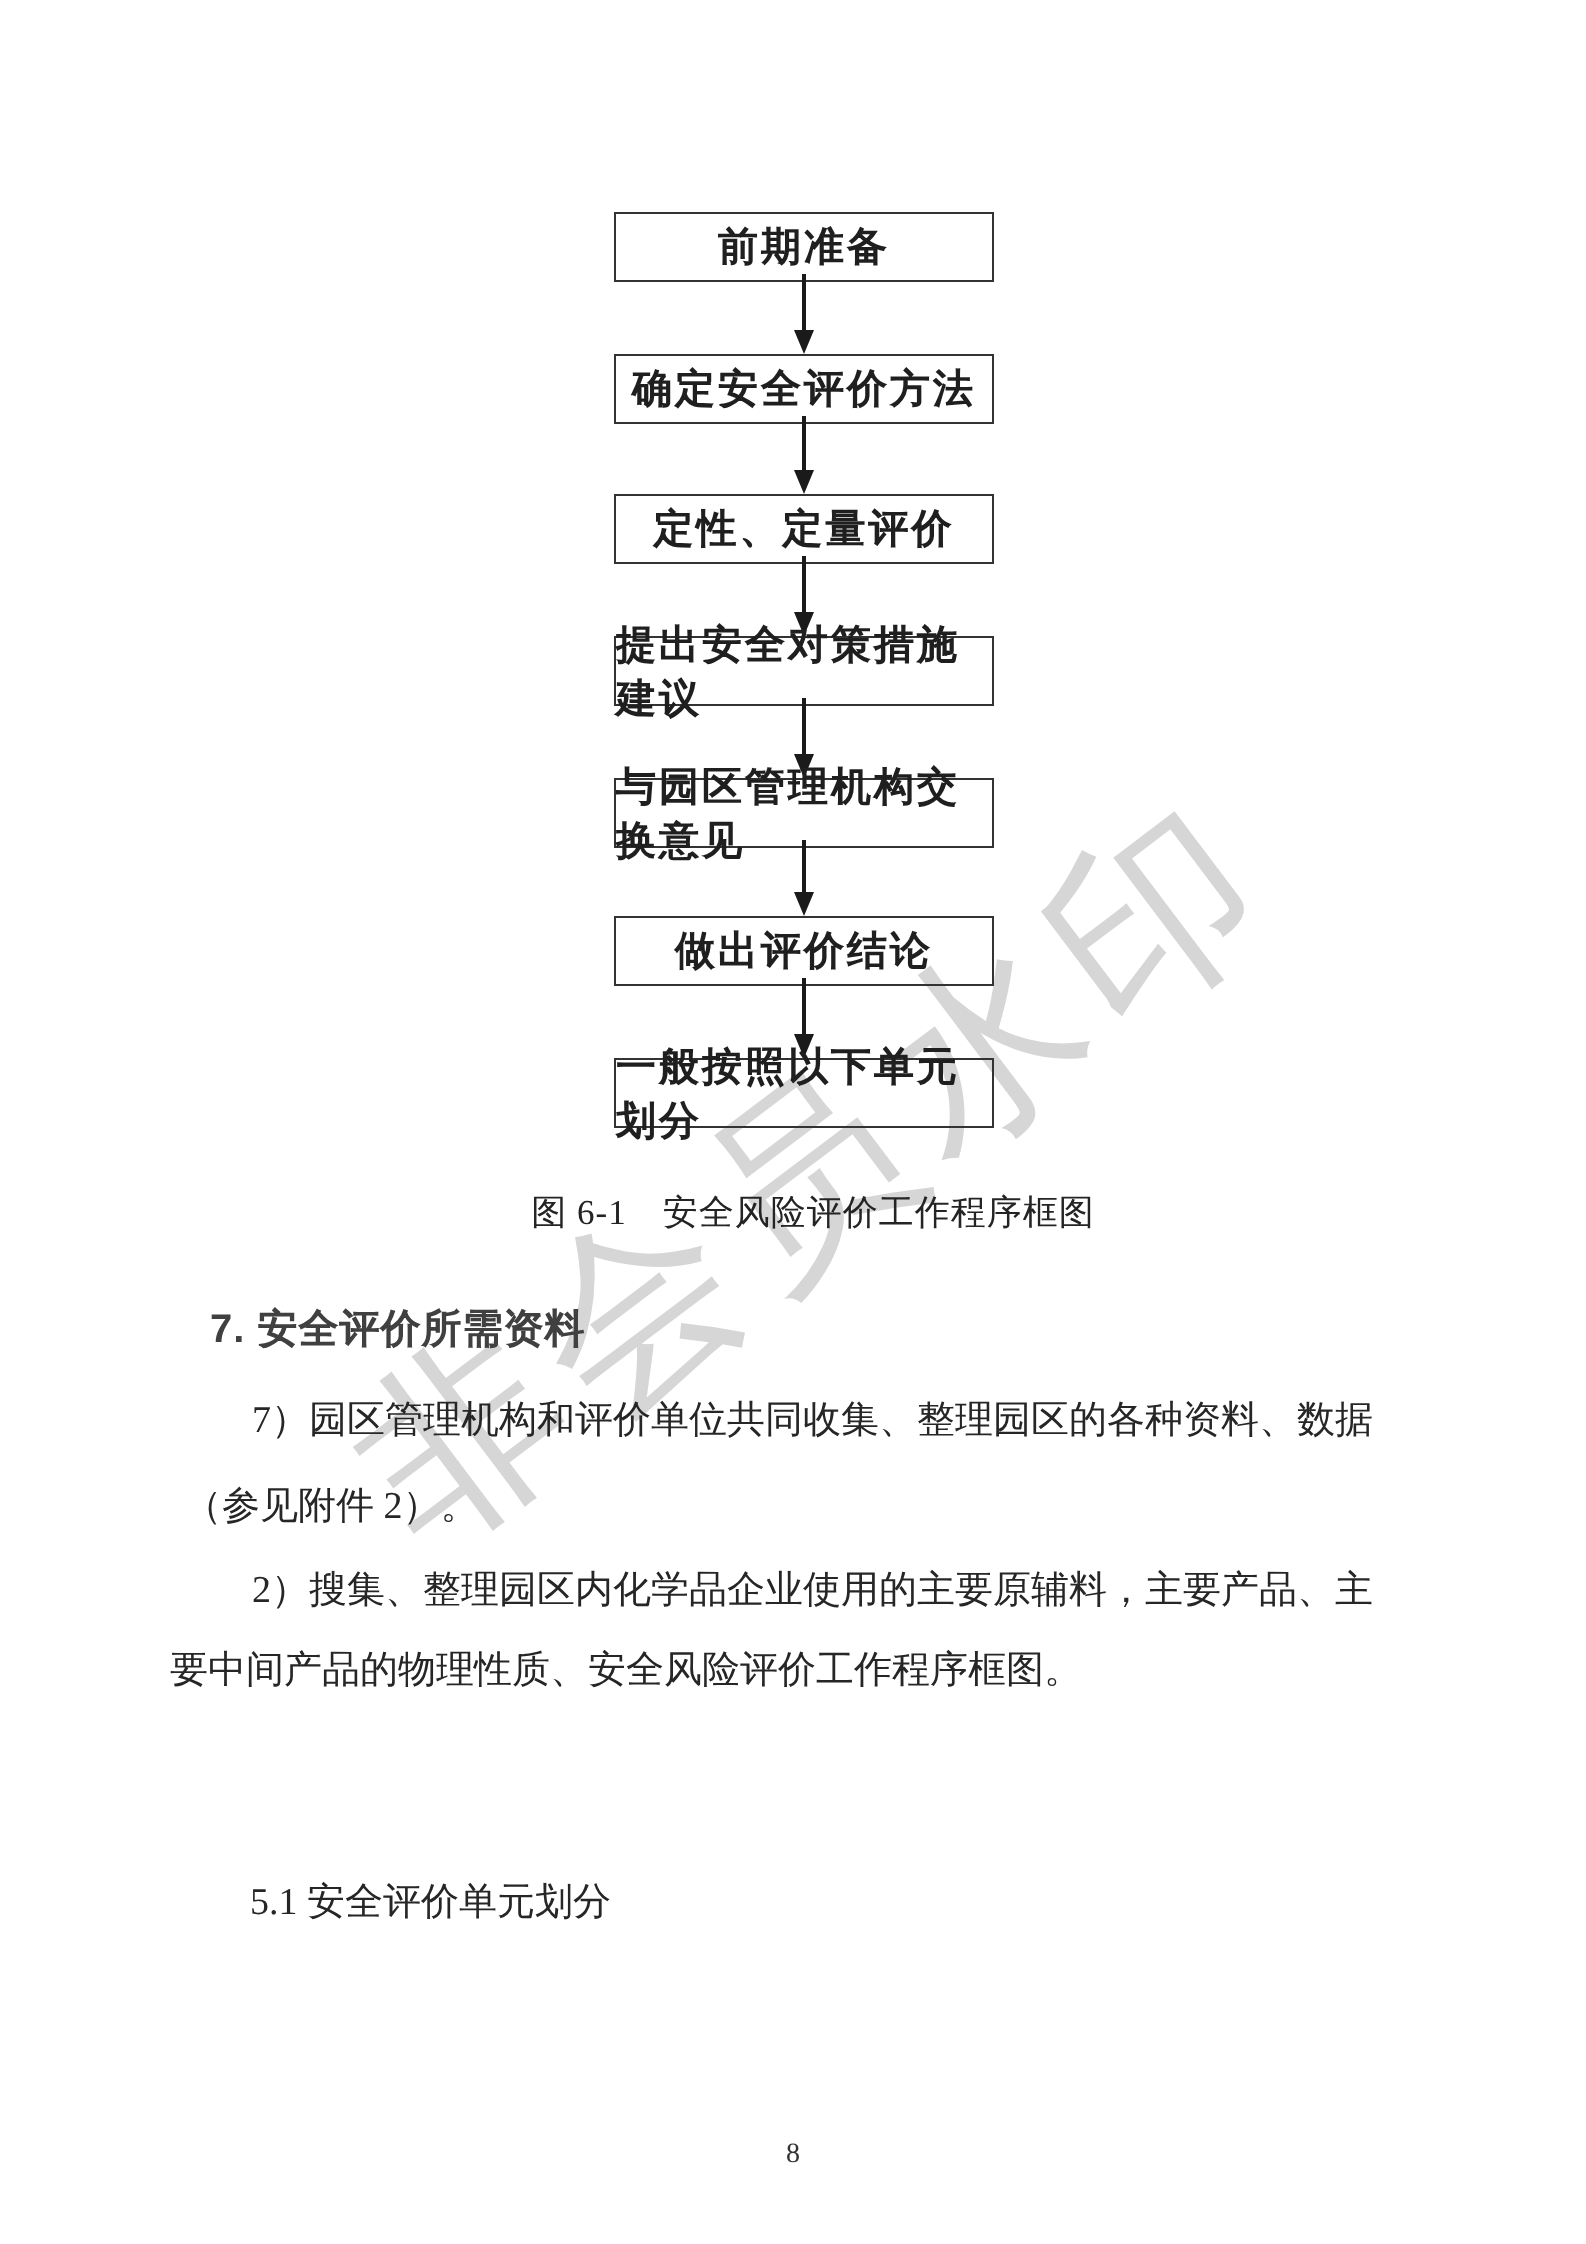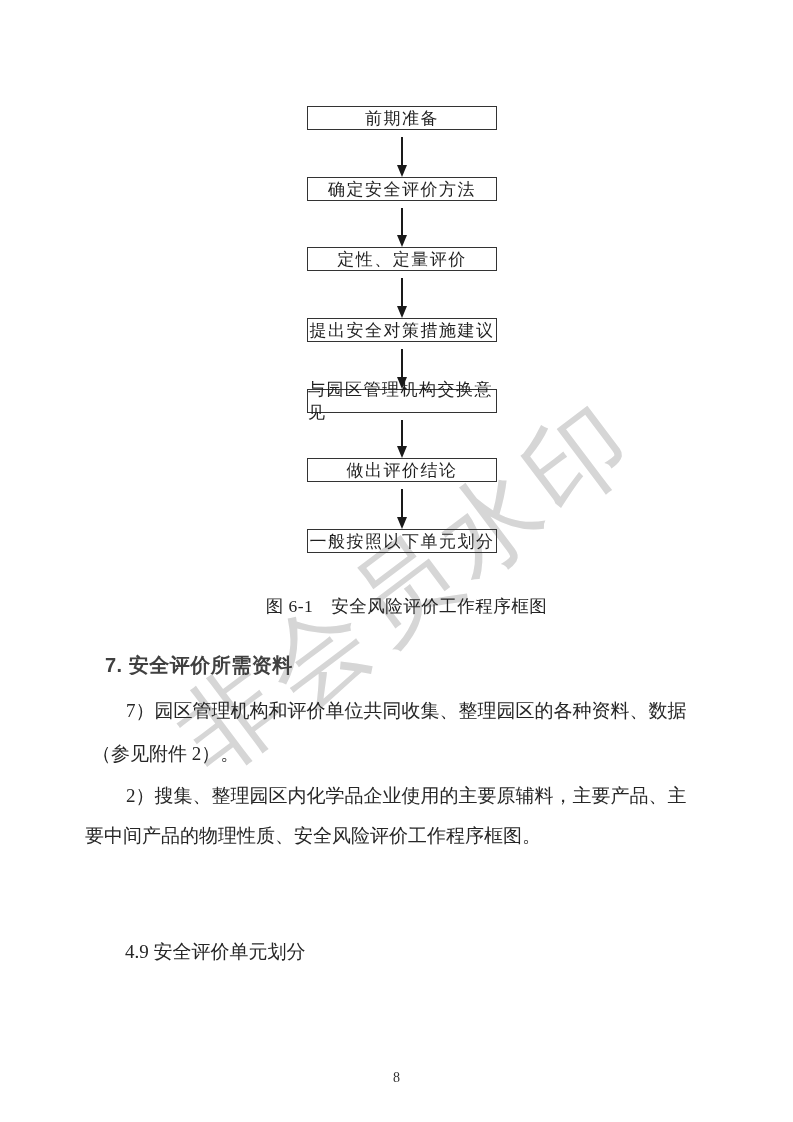--- a/index.html
+++ b/index.html
@@ -20,28 +20,29 @@
     font-size:100px;
     letter-spacing:8px;
     color:#d6d6d6;
     white-space:nowrap;
     z-index:0;
     user-select:none;
   }
   
   .fc-box{
     position:absolute;
-    left:307px;width:190px;height:24px;
+    left:307px;width:190px;height:35px;
     border:1.4px solid #333333;
     box-sizing:border-box;
     display:flex;align-items:center;justify-content:center;
-    font-size:17px;letter-spacing:1.5px;
+    font-size:20px;letter-spacing:1.5px;
     color:#1f1f1f;
     background:transparent;
     z-index:1;
+    font-weight:bold;
   }
   .fc-arrow{
     position:absolute;
     left:397px;width:10px;
     z-index:1;
   }
   .fc-arrow .shaft{
     position:absolute;left:4px;top:0;bottom:10px;width:1.6px;
     background:#1a1a1a;
   }
@@ -151,17 +152,17 @@
   </div>
 
   <div class="caption">图 6-1　安全风险评价工作程序框图</div>
 
   <h2 class="h-sec" style="top:638px;left:89px">7. 安全评价所需资料</h2>
   <p class="line" style="top:700px;left:126px">7）园区管理机构和评价单位共同收集、整理园区的各种资料、数据</p>
   <p class="line" style="top:743px;left:92px">（参见附件 2）。</p>
   <p class="line" style="top:785px;left:126px">2）搜集、整理园区内化学品企业使用的主要原辅料，主要产品、主</p>
   <p class="line" style="top:825px;left:85px">要中间产品的物理性质、安全风险评价工作程序框图。</p>
 
-  <p class="line" style="top:941px;left:125px">4.9 安全评价单元划分</p>
+  <p class="line" style="top:941px;left:125px">5.1 安全评价单元划分</p>
 
   <div class="page-num">8</div>
 
 </div>
 
 </body></html>

